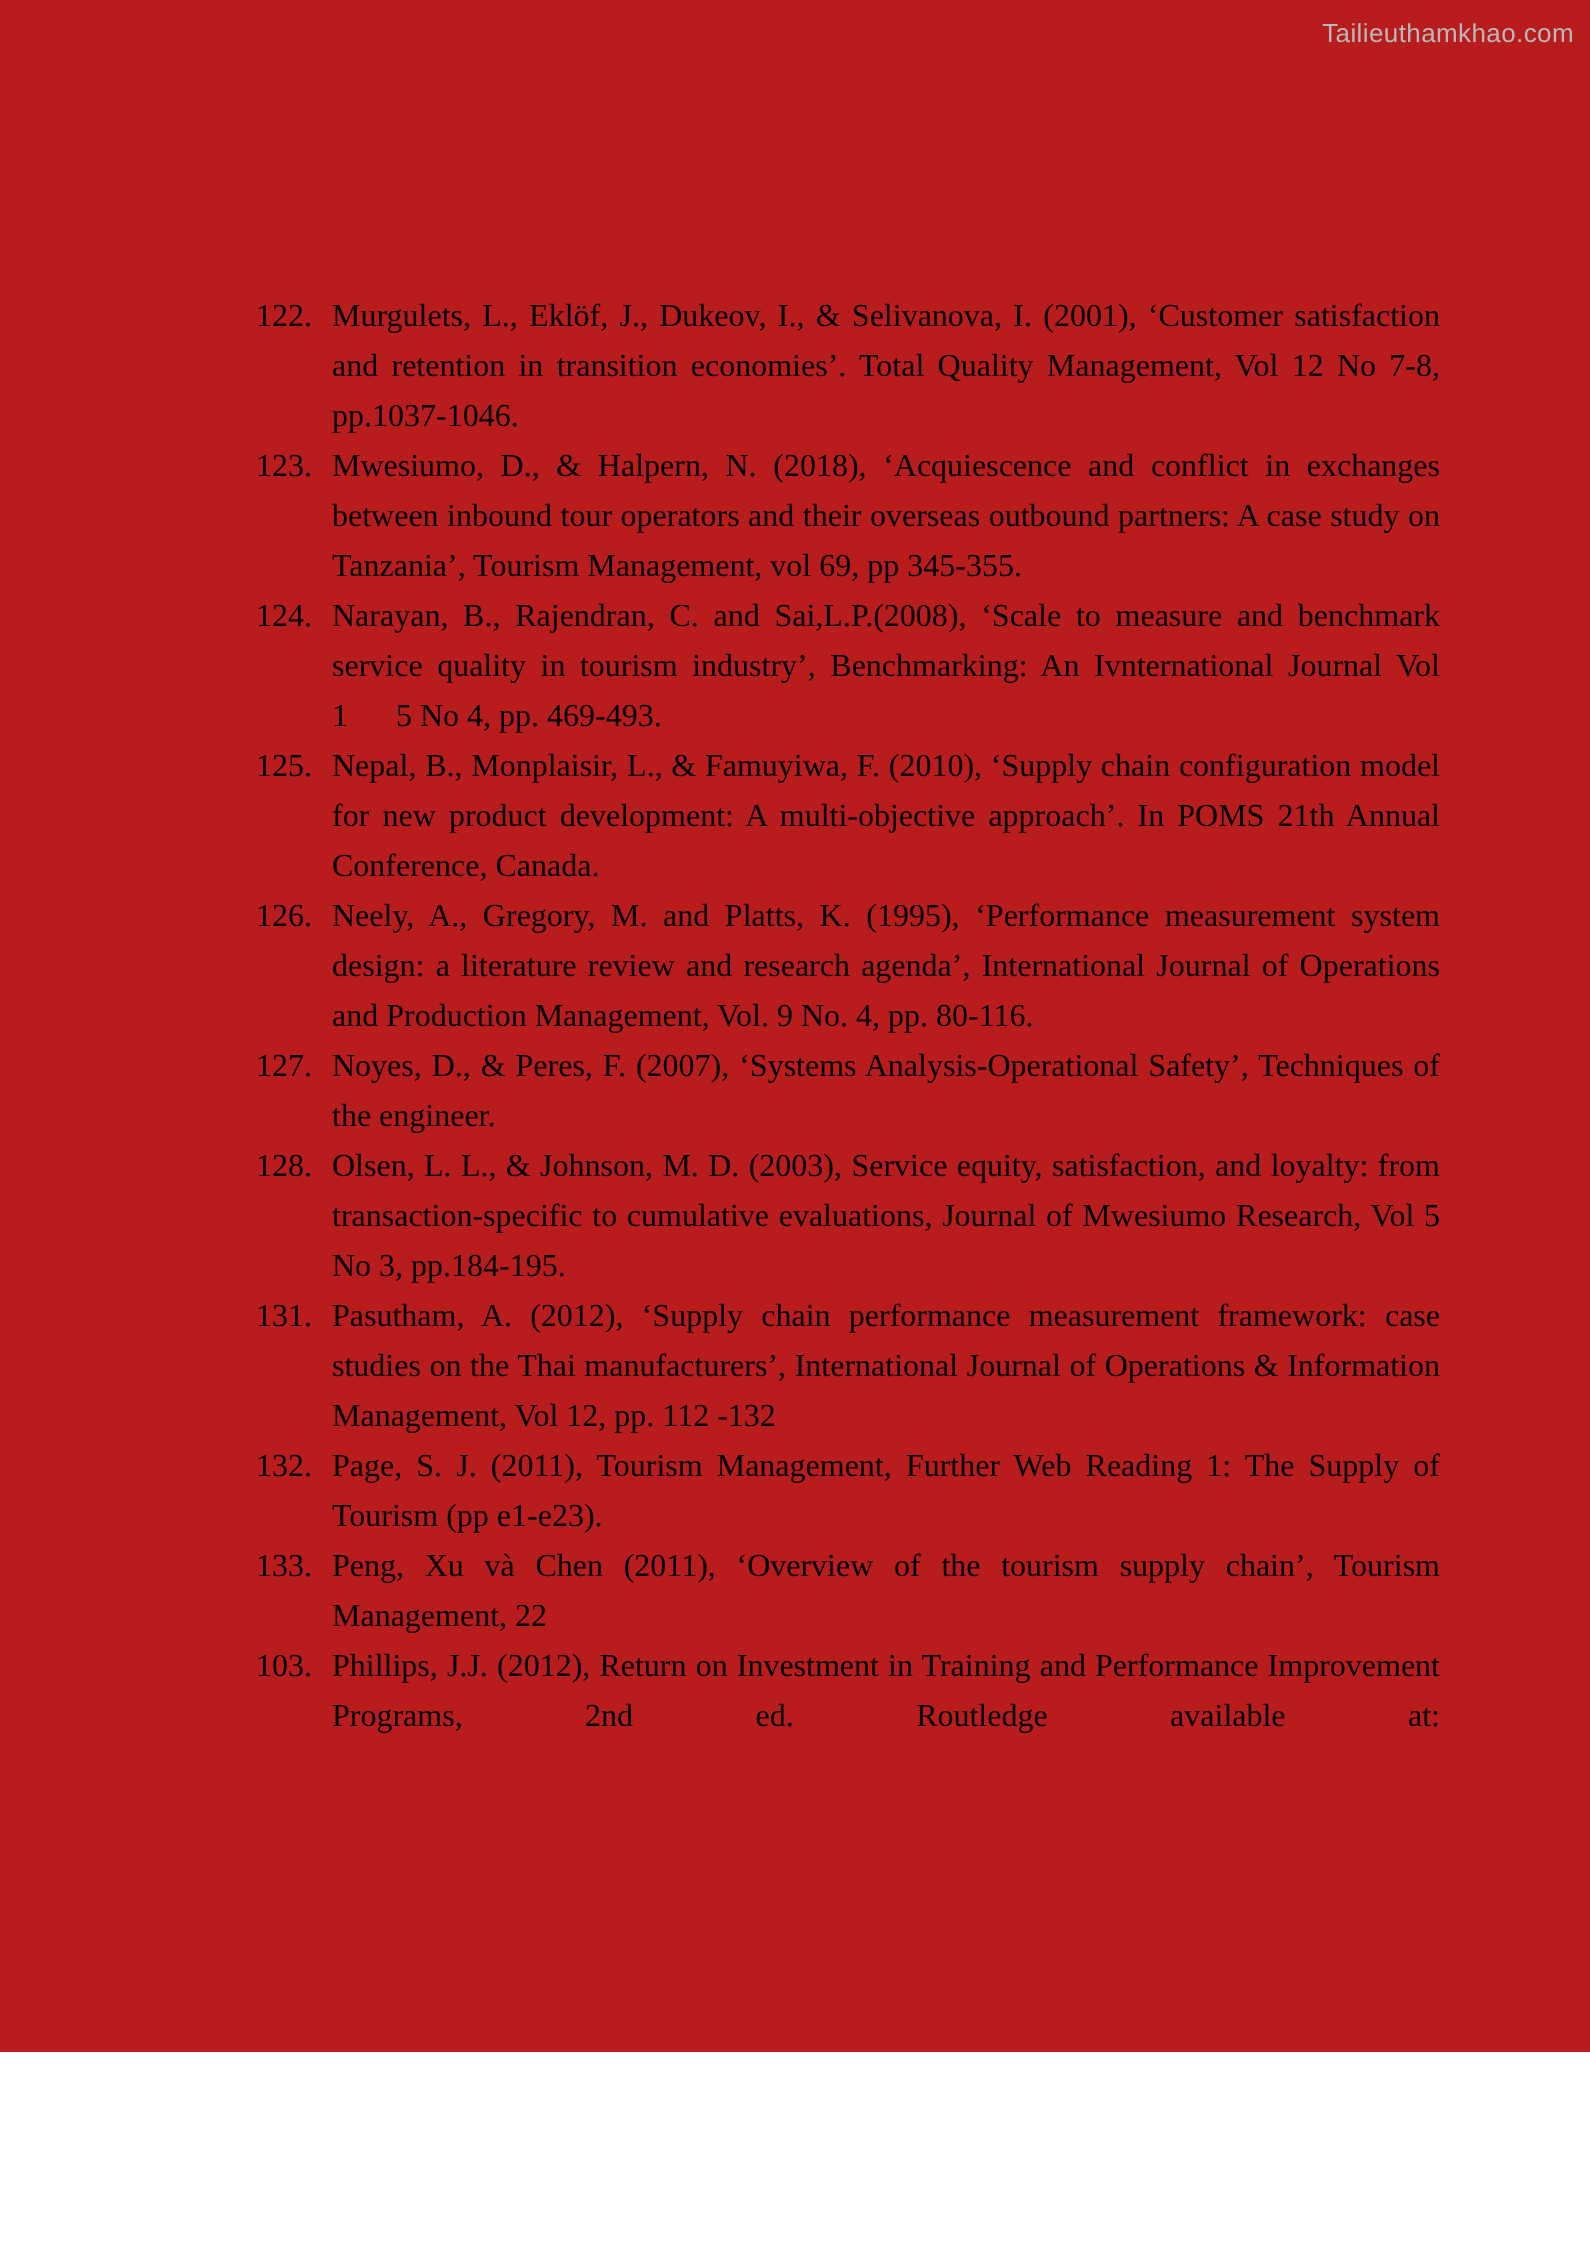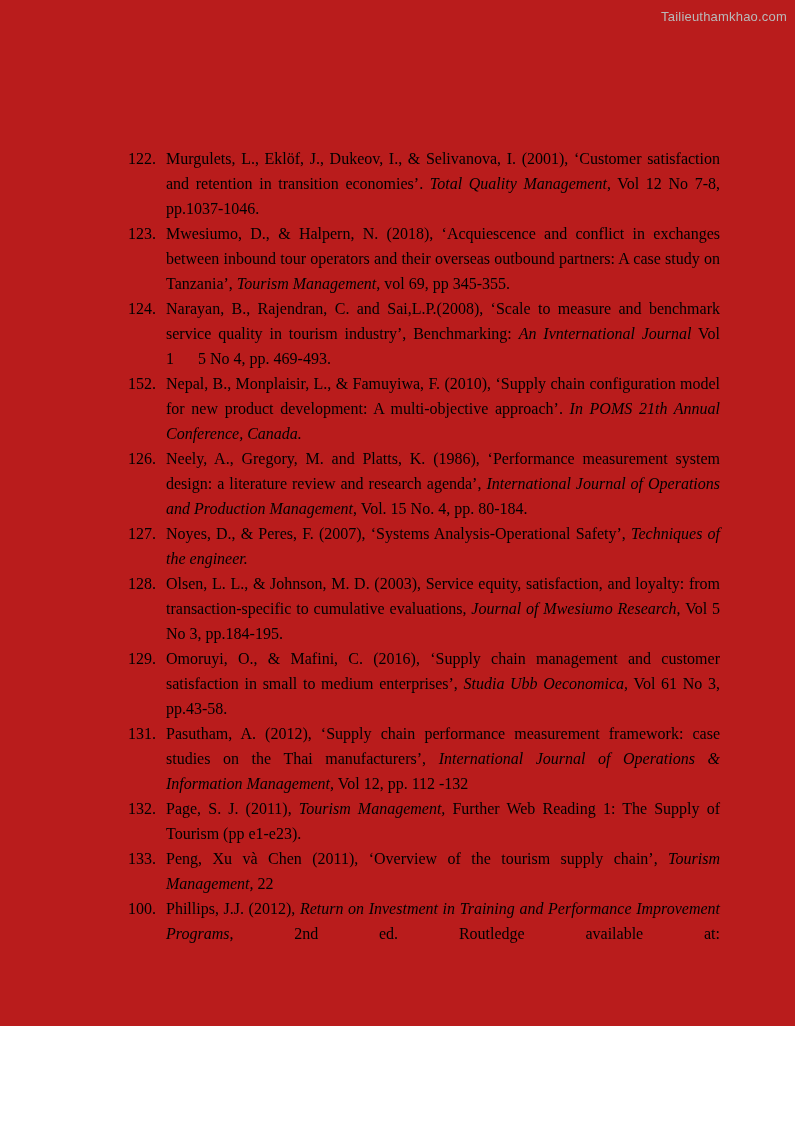--- a/index.html
+++ b/index.html
@@ -37,40 +37,38 @@
   .ref {
     position: relative;
     padding-left: 38px;
   }
   .ref-num {
     position: absolute;
     left: 0;
     top: 0;
   }
   .it {
-    font-style: italic;
     margin-top: 44px;
   }
   
   .ref:last-child {
     text-align-last: justify;
   }
 </style>
 </head>
 <body>
 
 <div class="page">
   <div class="watermark">Tailieuthamkhao.com</div>
   <div class="refs">
       <div class="ref"><span class="ref-num">122.</span><span>Murgulets, L., Eklöf, J., Dukeov, I., &amp; Selivanova, I. (2001), ‘Customer satisfaction and retention in transition economies’. </span><span class="it">Total Quality Management</span><span>, Vol 12 No 7-8, pp.1037-1046.</span></div>
       <div class="ref"><span class="ref-num">123.</span><span>Mwesiumo, D., &amp; Halpern, N. (2018), ‘Acquiescence and conflict in exchanges between inbound tour operators and their overseas outbound partners: A case study on Tanzania’, </span><span class="it">Tourism Management</span><span>, vol 69, pp 345-355.</span></div>
       <div class="ref"><span class="ref-num">124.</span><span>Narayan, B., Rajendran, C. and Sai,L.P.(2008), ‘Scale to measure and benchmark service quality in tourism industry’, Benchmarking: </span><span class="it">An Ivnternational Journal</span><span> Vol 1&nbsp;&nbsp;&nbsp;&nbsp;&nbsp; 5 No 4, pp. 469-493.</span></div>
-      <div class="ref"><span class="ref-num">152.</span><span>Nepal, B., Monplaisir, L., &amp; Famuyiwa, F. (2010), ‘Supply chain configuration model for new product development: A multi-objective approach’. </span><span class="it">In POMS 21th Annual Conference, Canada.</span></div>
-      <div class="ref"><span class="ref-num">126.</span><span>Neely, A., Gregory, M. and Platts, K. (1986), ‘Performance measurement system design: a literature review and research agenda’, </span><span class="it">International Journal of Operations and Production Management</span><span>, Vol. 15 No. 4, pp. 80-184.</span></div>
+      <div class="ref"><span class="ref-num">125.</span><span>Nepal, B., Monplaisir, L., &amp; Famuyiwa, F. (2010), ‘Supply chain configuration model for new product development: A multi-objective approach’. </span><span class="it">In POMS 21th Annual Conference, Canada.</span></div>
+      <div class="ref"><span class="ref-num">126.</span><span>Neely, A., Gregory, M. and Platts, K. (1995), ‘Performance measurement system design: a literature review and research agenda’, </span><span class="it">International Journal of Operations and Production Management</span><span>, Vol. 9 No. 4, pp. 80-116.</span></div>
       <div class="ref"><span class="ref-num">127.</span><span>Noyes, D., &amp; Peres, F. (2007), ‘Systems Analysis-Operational Safety’, </span><span class="it">Techniques of the engineer.</span></div>
       <div class="ref"><span class="ref-num">128.</span><span>Olsen, L. L., &amp; Johnson, M. D. (2003), Service equity, satisfaction, and loyalty: from transaction-specific to cumulative evaluations, </span><span class="it">Journal of Mwesiumo Research</span><span>, Vol 5 No 3, pp.184-195.</span></div>
-      <div class="ref"><span class="ref-num">129.</span><span>Omoruyi, O., &amp; Mafini, C. (2016), ‘Supply chain management and customer satisfaction in small to medium enterprises’, </span><span class="it">Studia Ubb Oeconomica,</span><span> Vol 61 No 3, pp.43-58.</span></div>
       <div class="ref"><span class="ref-num">131.</span><span>Pasutham, A. (2012), ‘Supply chain performance measurement framework: case studies on the Thai manufacturers’, </span><span class="it">International Journal of Operations &amp; Information Management,</span><span> Vol 12, pp. 112 -132</span></div>
       <div class="ref"><span class="ref-num">132.</span><span>Page, S. J. (2011), </span><span class="it">Tourism Management,</span><span> Further Web Reading 1: The Supply of Tourism (pp e1-e23).</span></div>
       <div class="ref"><span class="ref-num">133.</span><span>Peng, Xu và Chen (2011), ‘Overview of the tourism supply chain’, </span><span class="it">Tourism Management,</span><span> 22</span></div>
-      <div class="ref"><span class="ref-num">100.</span><span>Phillips, J.J. (2012), </span><span class="it">Return on Investment in Training and Performance Improvement Programs</span><span>, 2nd ed. Routledge available at:</span></div>
+      <div class="ref"><span class="ref-num">103.</span><span>Phillips, J.J. (2012), </span><span class="it">Return on Investment in Training and Performance Improvement Programs</span><span>, 2nd ed. Routledge available at:</span></div>
     </div>
 </div>
 
 </body></html>

